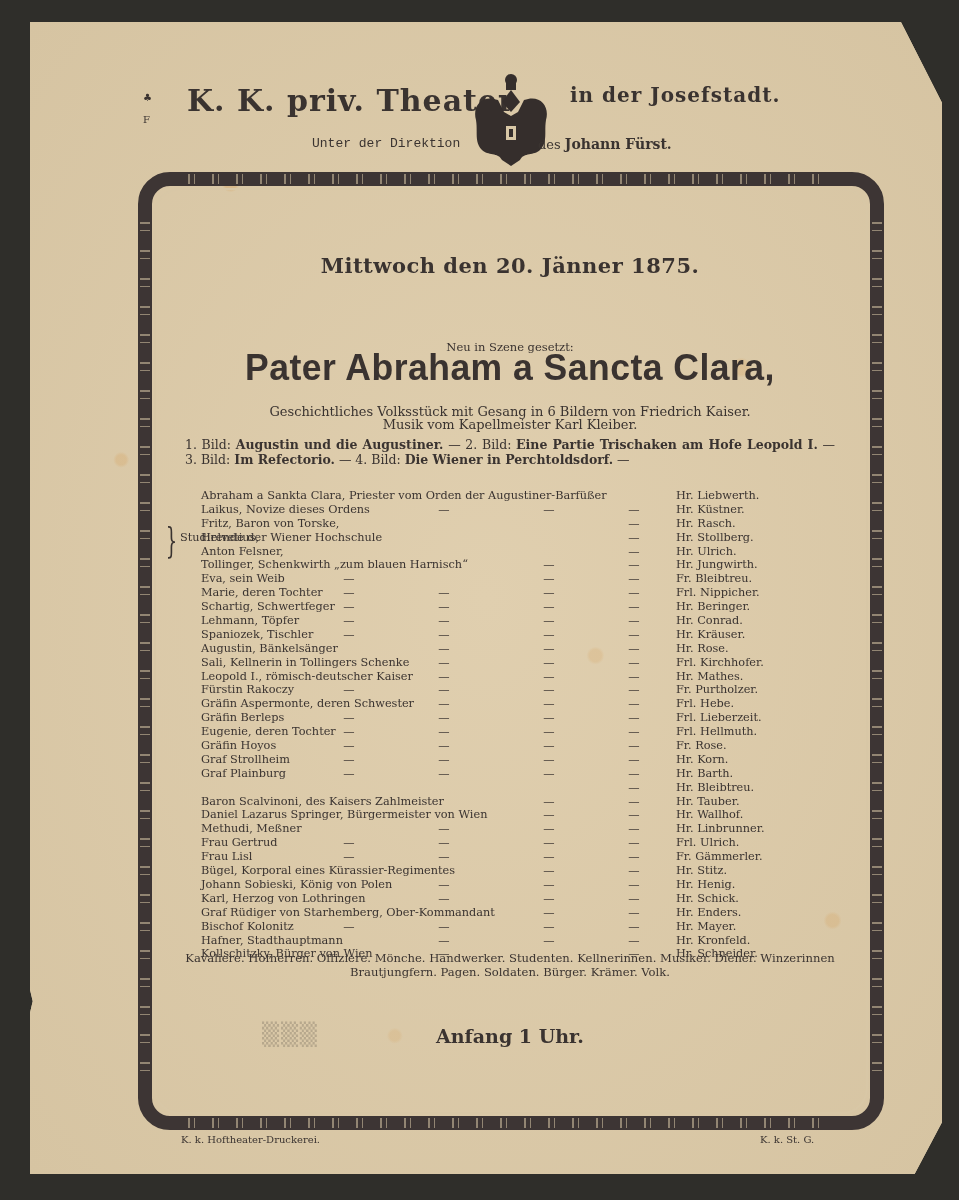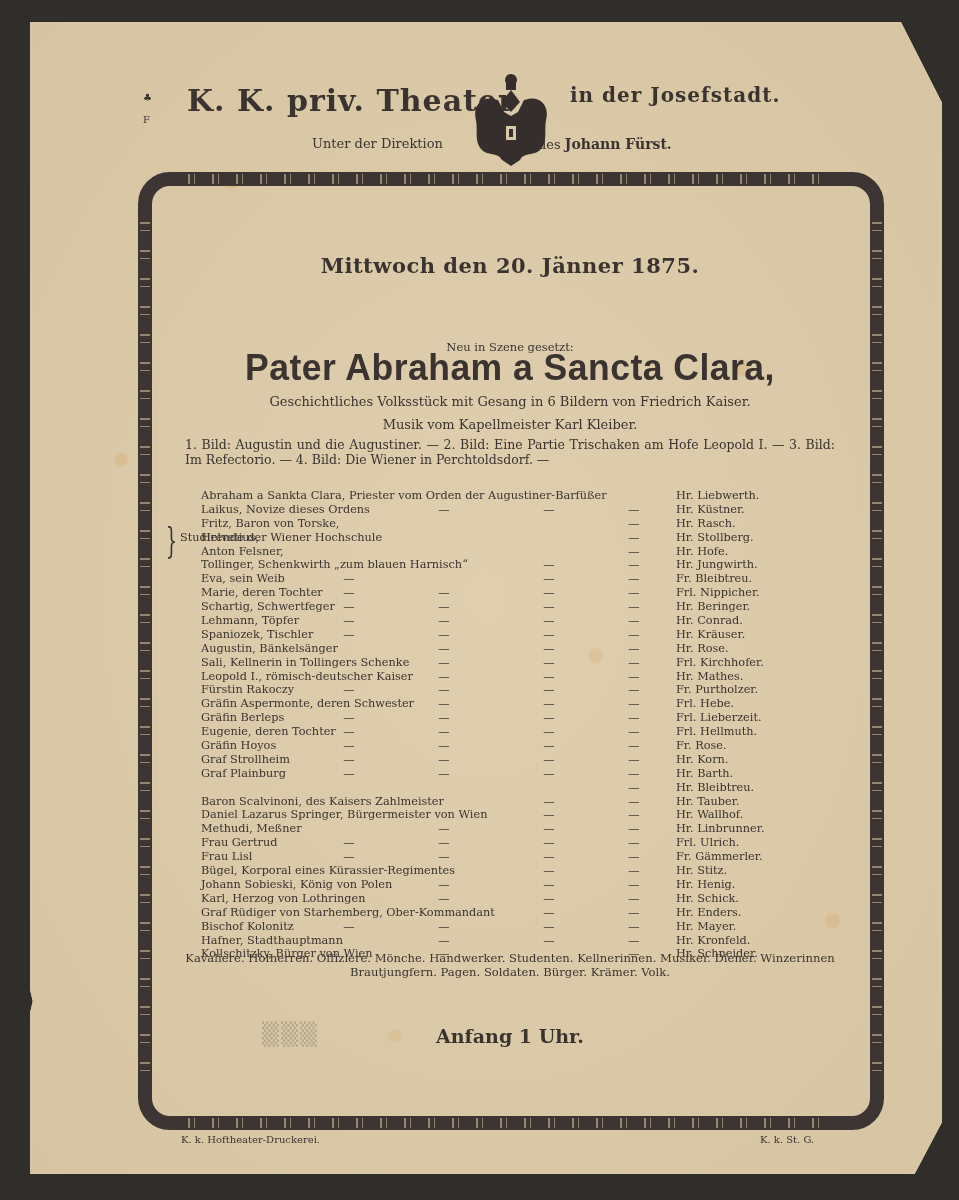--- a/index.html
+++ b/index.html
@@ -22,21 +22,21 @@
       radial-gradient(circle at 40% 88%, rgba(214,160,90,0.2) 0 5px, transparent 8px),
       radial-gradient(ellipse at 50% 50%, #e0cfaf 0%, #d6c4a2 100%);
     clip-path: polygon(0 0, 95.5% 0, 100% 7%, 100% 95.5%, 97% 100%, 0 100%, 0 86%, 0.3% 85%, 0 84%);
   }
   .abs { position: absolute; }
   .fraktur { font-family: "DejaVu Serif", serif; }
 
   
   .hdr-left { left: 187px; top: 83px; font-size: 30px; font-weight: bold; letter-spacing: 1px; }
   .hdr-right { left: 570px; top: 83px; font-size: 20px; font-weight: bold; letter-spacing: 1px; }
-  .hdr-sub-left { left: 312px; top: 136px; font-size: 13px; }
+  .hdr-sub-left { left: 312px; top: 136px; font-size: 13px; font-family: Liberation Mono, monospace; }
   .hdr-sub-right { left: 538px; top: 136px; font-size: 13px; }
   .hdr-sub-right b { font-weight: bold; font-size: 14px; }
   .eagle { left: 468px; top: 72px; width: 86px; height: 96px; }
   .margin-mark { left: 143px; font-size: 10px; color: #3a3330; }
 
   
   .frame {
     left: 138px; top: 172px; width: 746px; height: 958px;
     border: 14px solid #3d3534;
     border-radius: 32px;
@@ -57,25 +57,25 @@
   }
 
   .center { left: 160px; width: 700px; text-align: center; }
   .date { top: 253px; font-size: 21px; font-weight: bold; letter-spacing: 0.5px; }
   .neu { top: 340px; font-size: 11.5px; }
   .title {
     top: 338px; font-family: "Liberation Sans", sans-serif; font-weight: bold;
     font-size: 37px; letter-spacing: 0.5px; line-height: 1; margin-top: 4px;
     transform: scaleX(0.96); transform-origin: center;
   }
-  .subtitle { top: 394px; font-size: 13px; }
+  .subtitle { top: 404px; font-size: 13px; }
   .music { top: 417px; font-size: 13px; }
 
   .bilder { left: 185px; top: 437px; width: 650px; font-size: 12.5px; line-height: 15px; text-align: justify; }
-  .bilder b { font-weight: normal; }
+  .bilder b { font-weight: bold; }
   .bilder .l3 { text-align: center; display: block; }
 
   .cast { left: 187px; top: 489px; width: 640px; font-size: 11.3px; line-height: 13.9px; }
   .row { position: relative; height: 13.9px; white-space: nowrap; }
   .row .role { position: absolute; left: 14px; }
   .row .d { position: absolute; width: 14px; text-align: center; }
   .row .actor { position: absolute; left: 489px; }
   .brace { position: absolute; left: 160px; top: 523px; font-size: 36px; line-height: 1; transform: scaleX(0.5); }
   .studi { position: absolute; left: 180px; top: 531px; font-size: 11.3px; }
 
@@ -156,21 +156,21 @@
       <span class="actor">Hr. Rasch.</span>
     </div>
     <div class="row">
       <span class="role">Helvetius,</span>
       <span class="d" style="left: 440px;">—</span>
       <span class="actor">Hr. Stollberg.</span>
     </div>
     <div class="row">
       <span class="role">Anton Felsner,</span>
       <span class="d" style="left: 440px;">—</span>
-      <span class="actor">Hr. Hofe.</span>
+      <span class="actor">Hr. Ulrich.</span>
     </div>
     <div class="row">
       <span class="role">Tollinger, Schenkwirth „zum blauen Harnisch“</span>
       <span class="d" style="left: 355px;">—</span>
       <span class="d" style="left: 440px;">—</span>
       <span class="actor">Hr. Jungwirth.</span>
     </div>
     <div class="row">
       <span class="role">Eva, sein Weib</span>
       <span class="d" style="left: 155px;">—</span>

